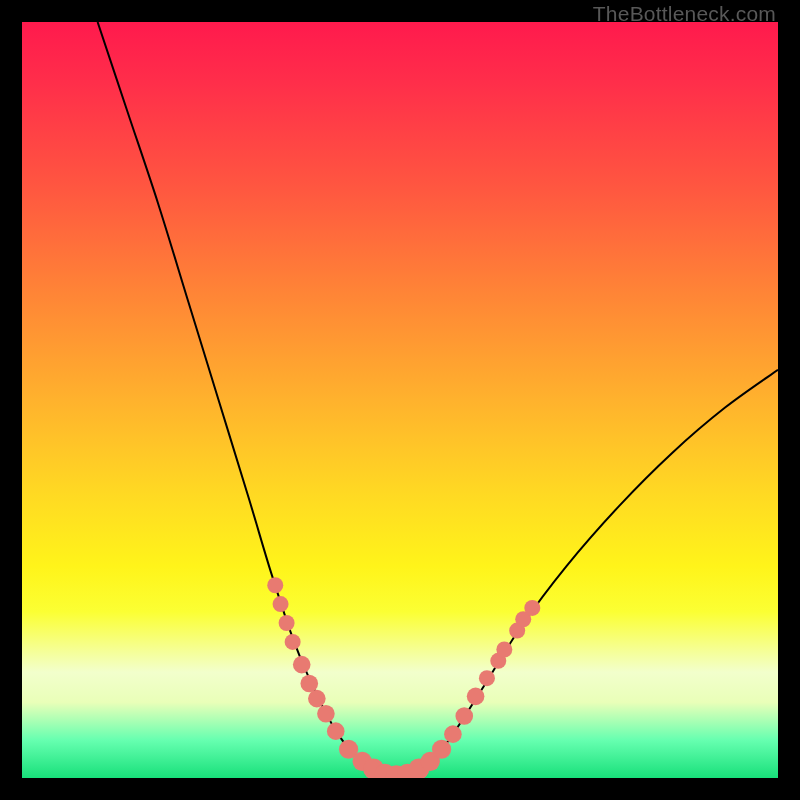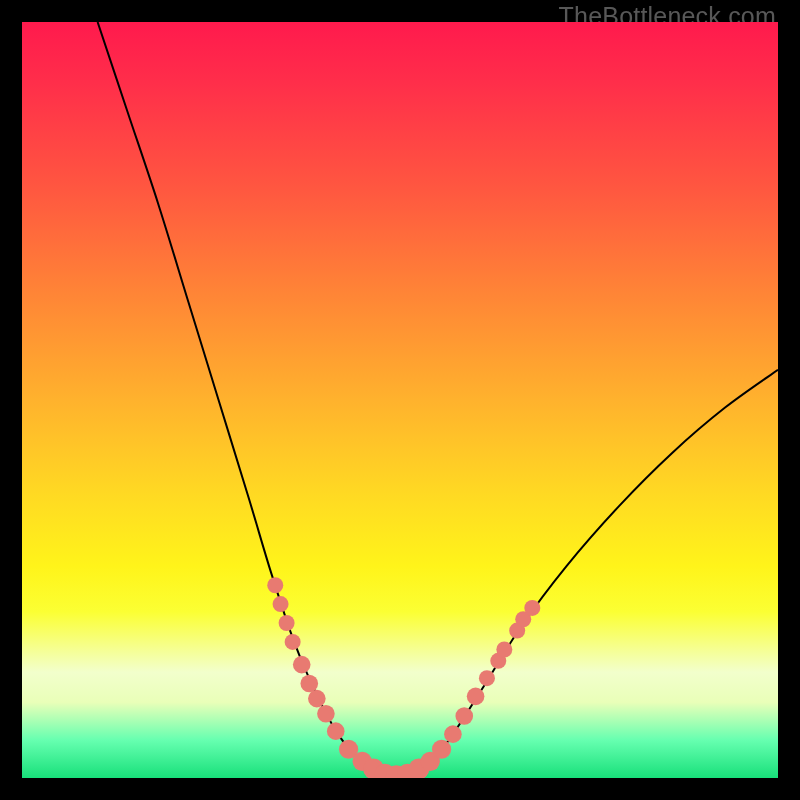--- a/index.html
+++ b/index.html
@@ -38,21 +38,21 @@
       #e9ffb8 90%,
       #66ffb0 95%,
       #18e07a 100%
     );
   }
   .watermark {
     position: absolute;
     top: 2px;
     right: 24px;
     color: #585858;
-    font-size: 25px;
+    font-size: 21px;
     font-weight: 500;
     letter-spacing: 0.2px;
   }
   svg.curve {
     position: absolute;
     left: 0;
     top: 0;
     width: 756px;
     height: 756px;
   }

